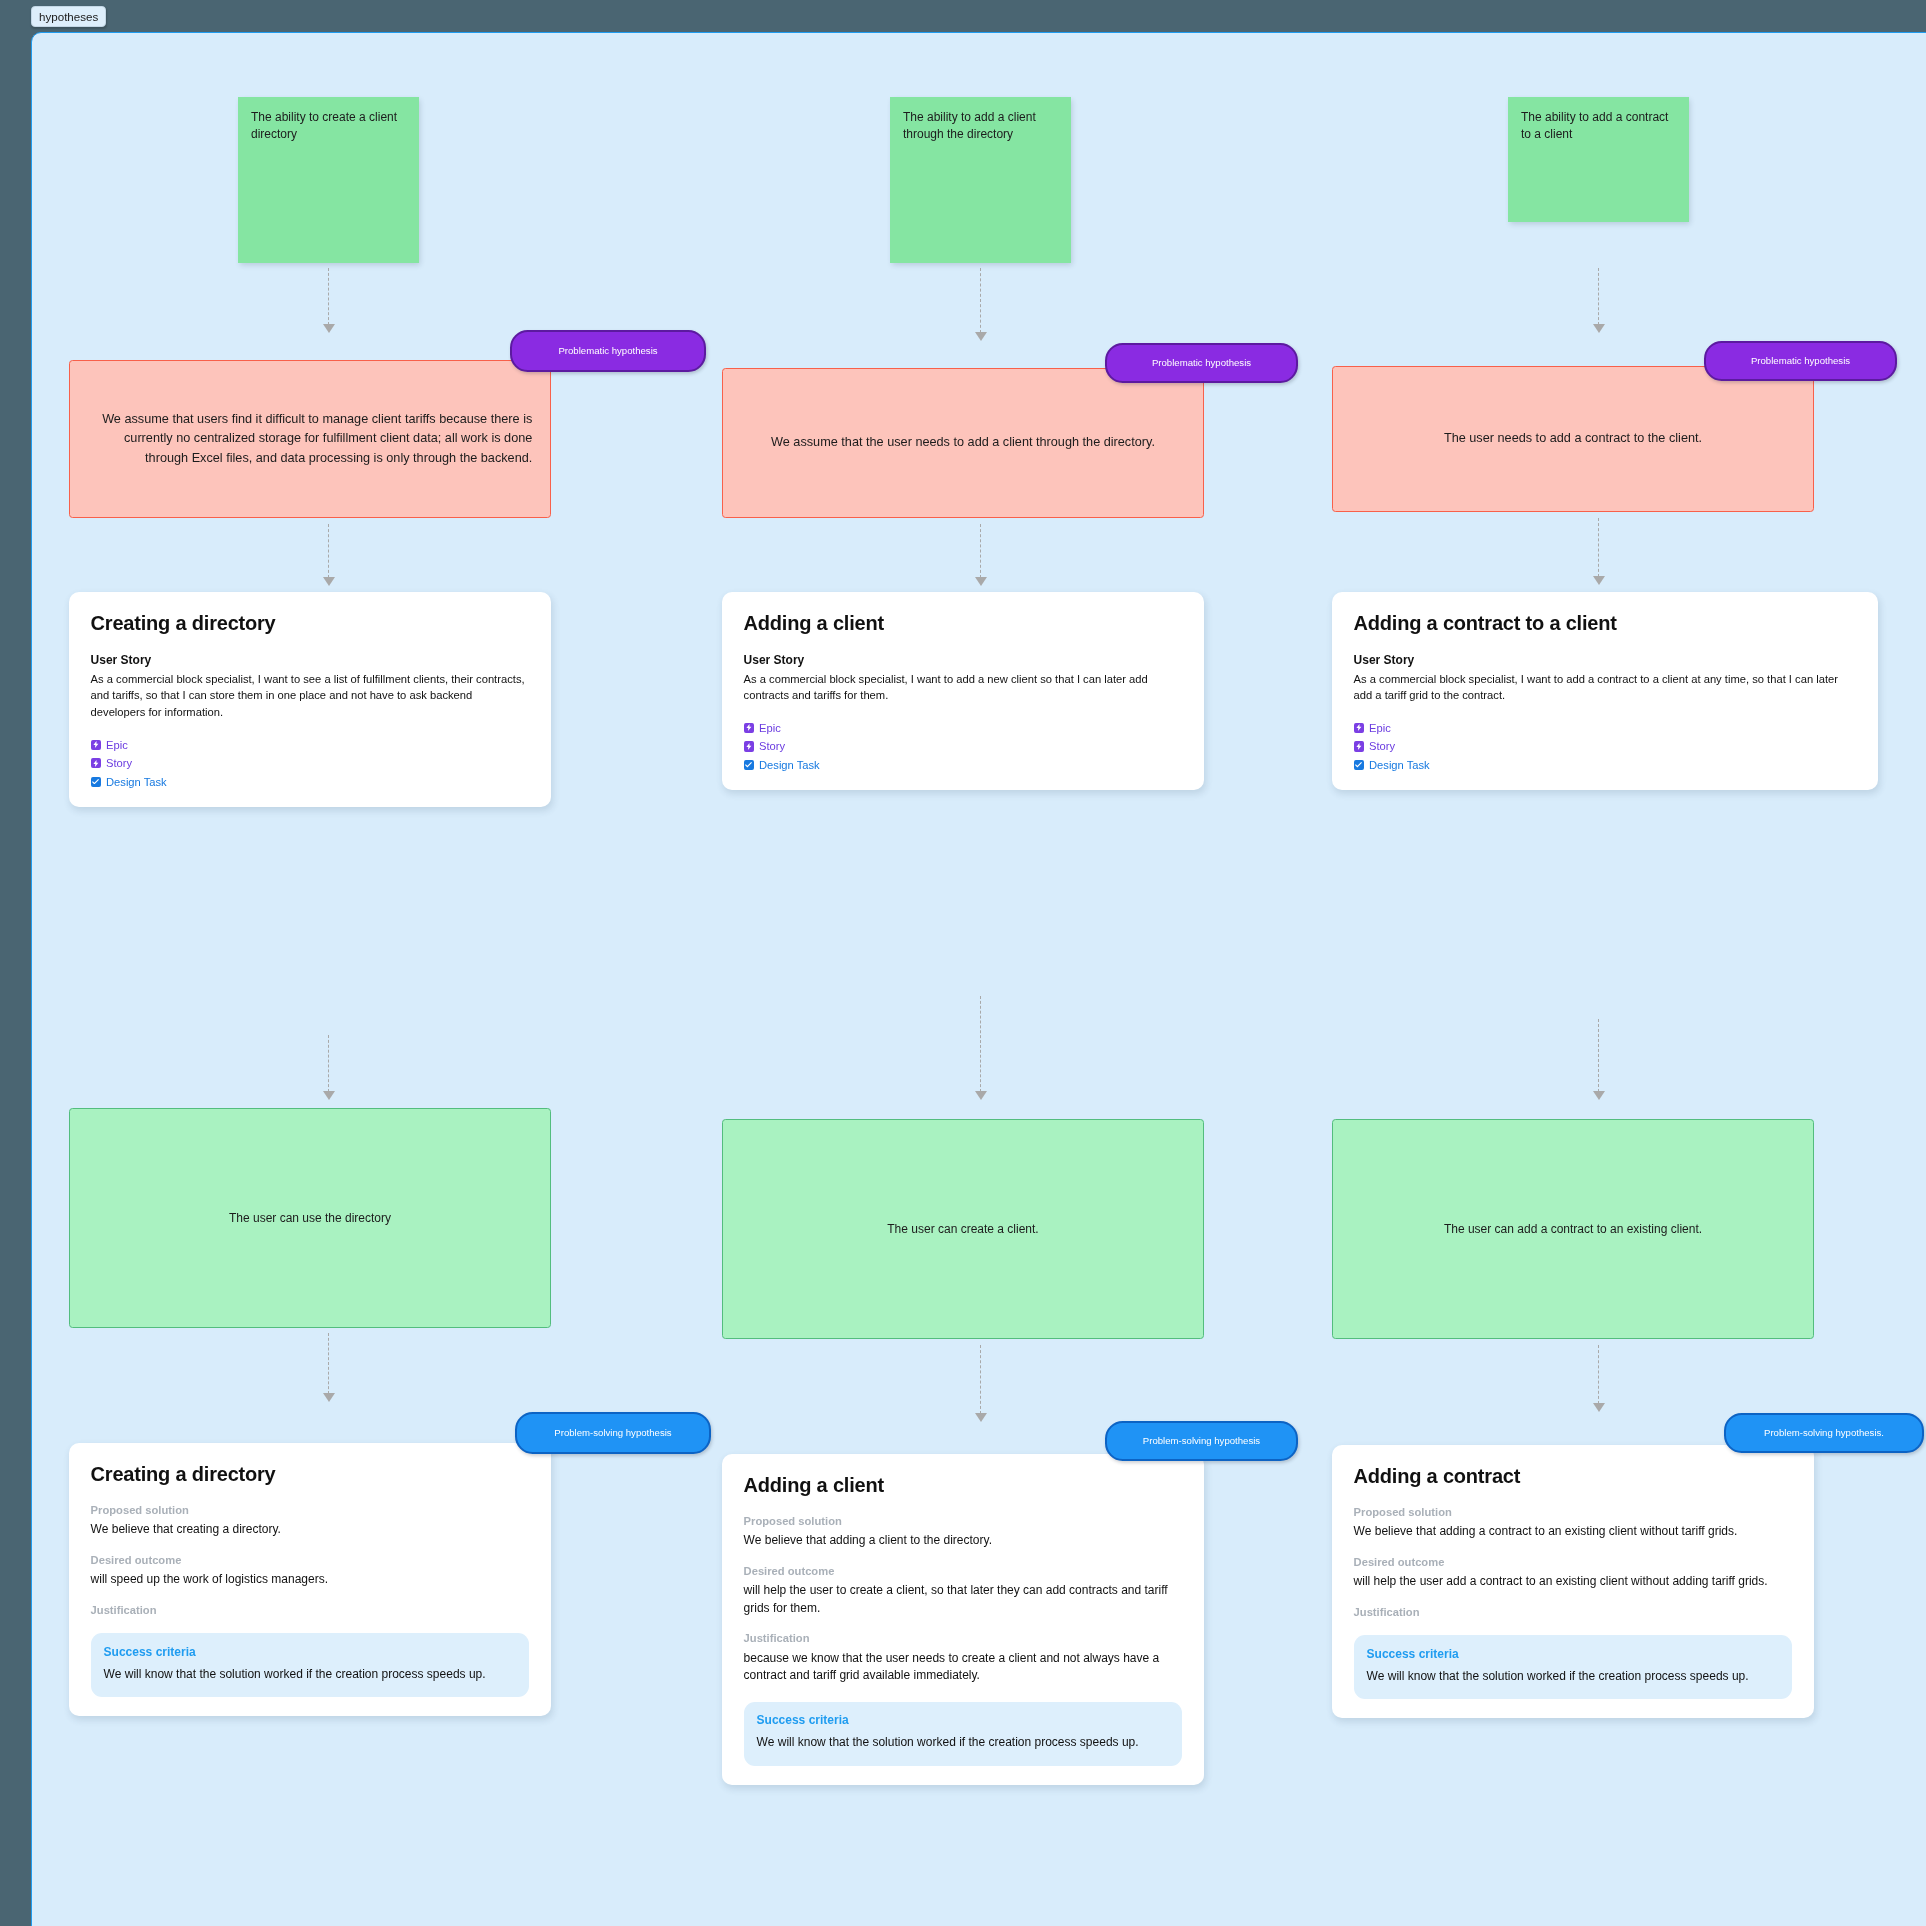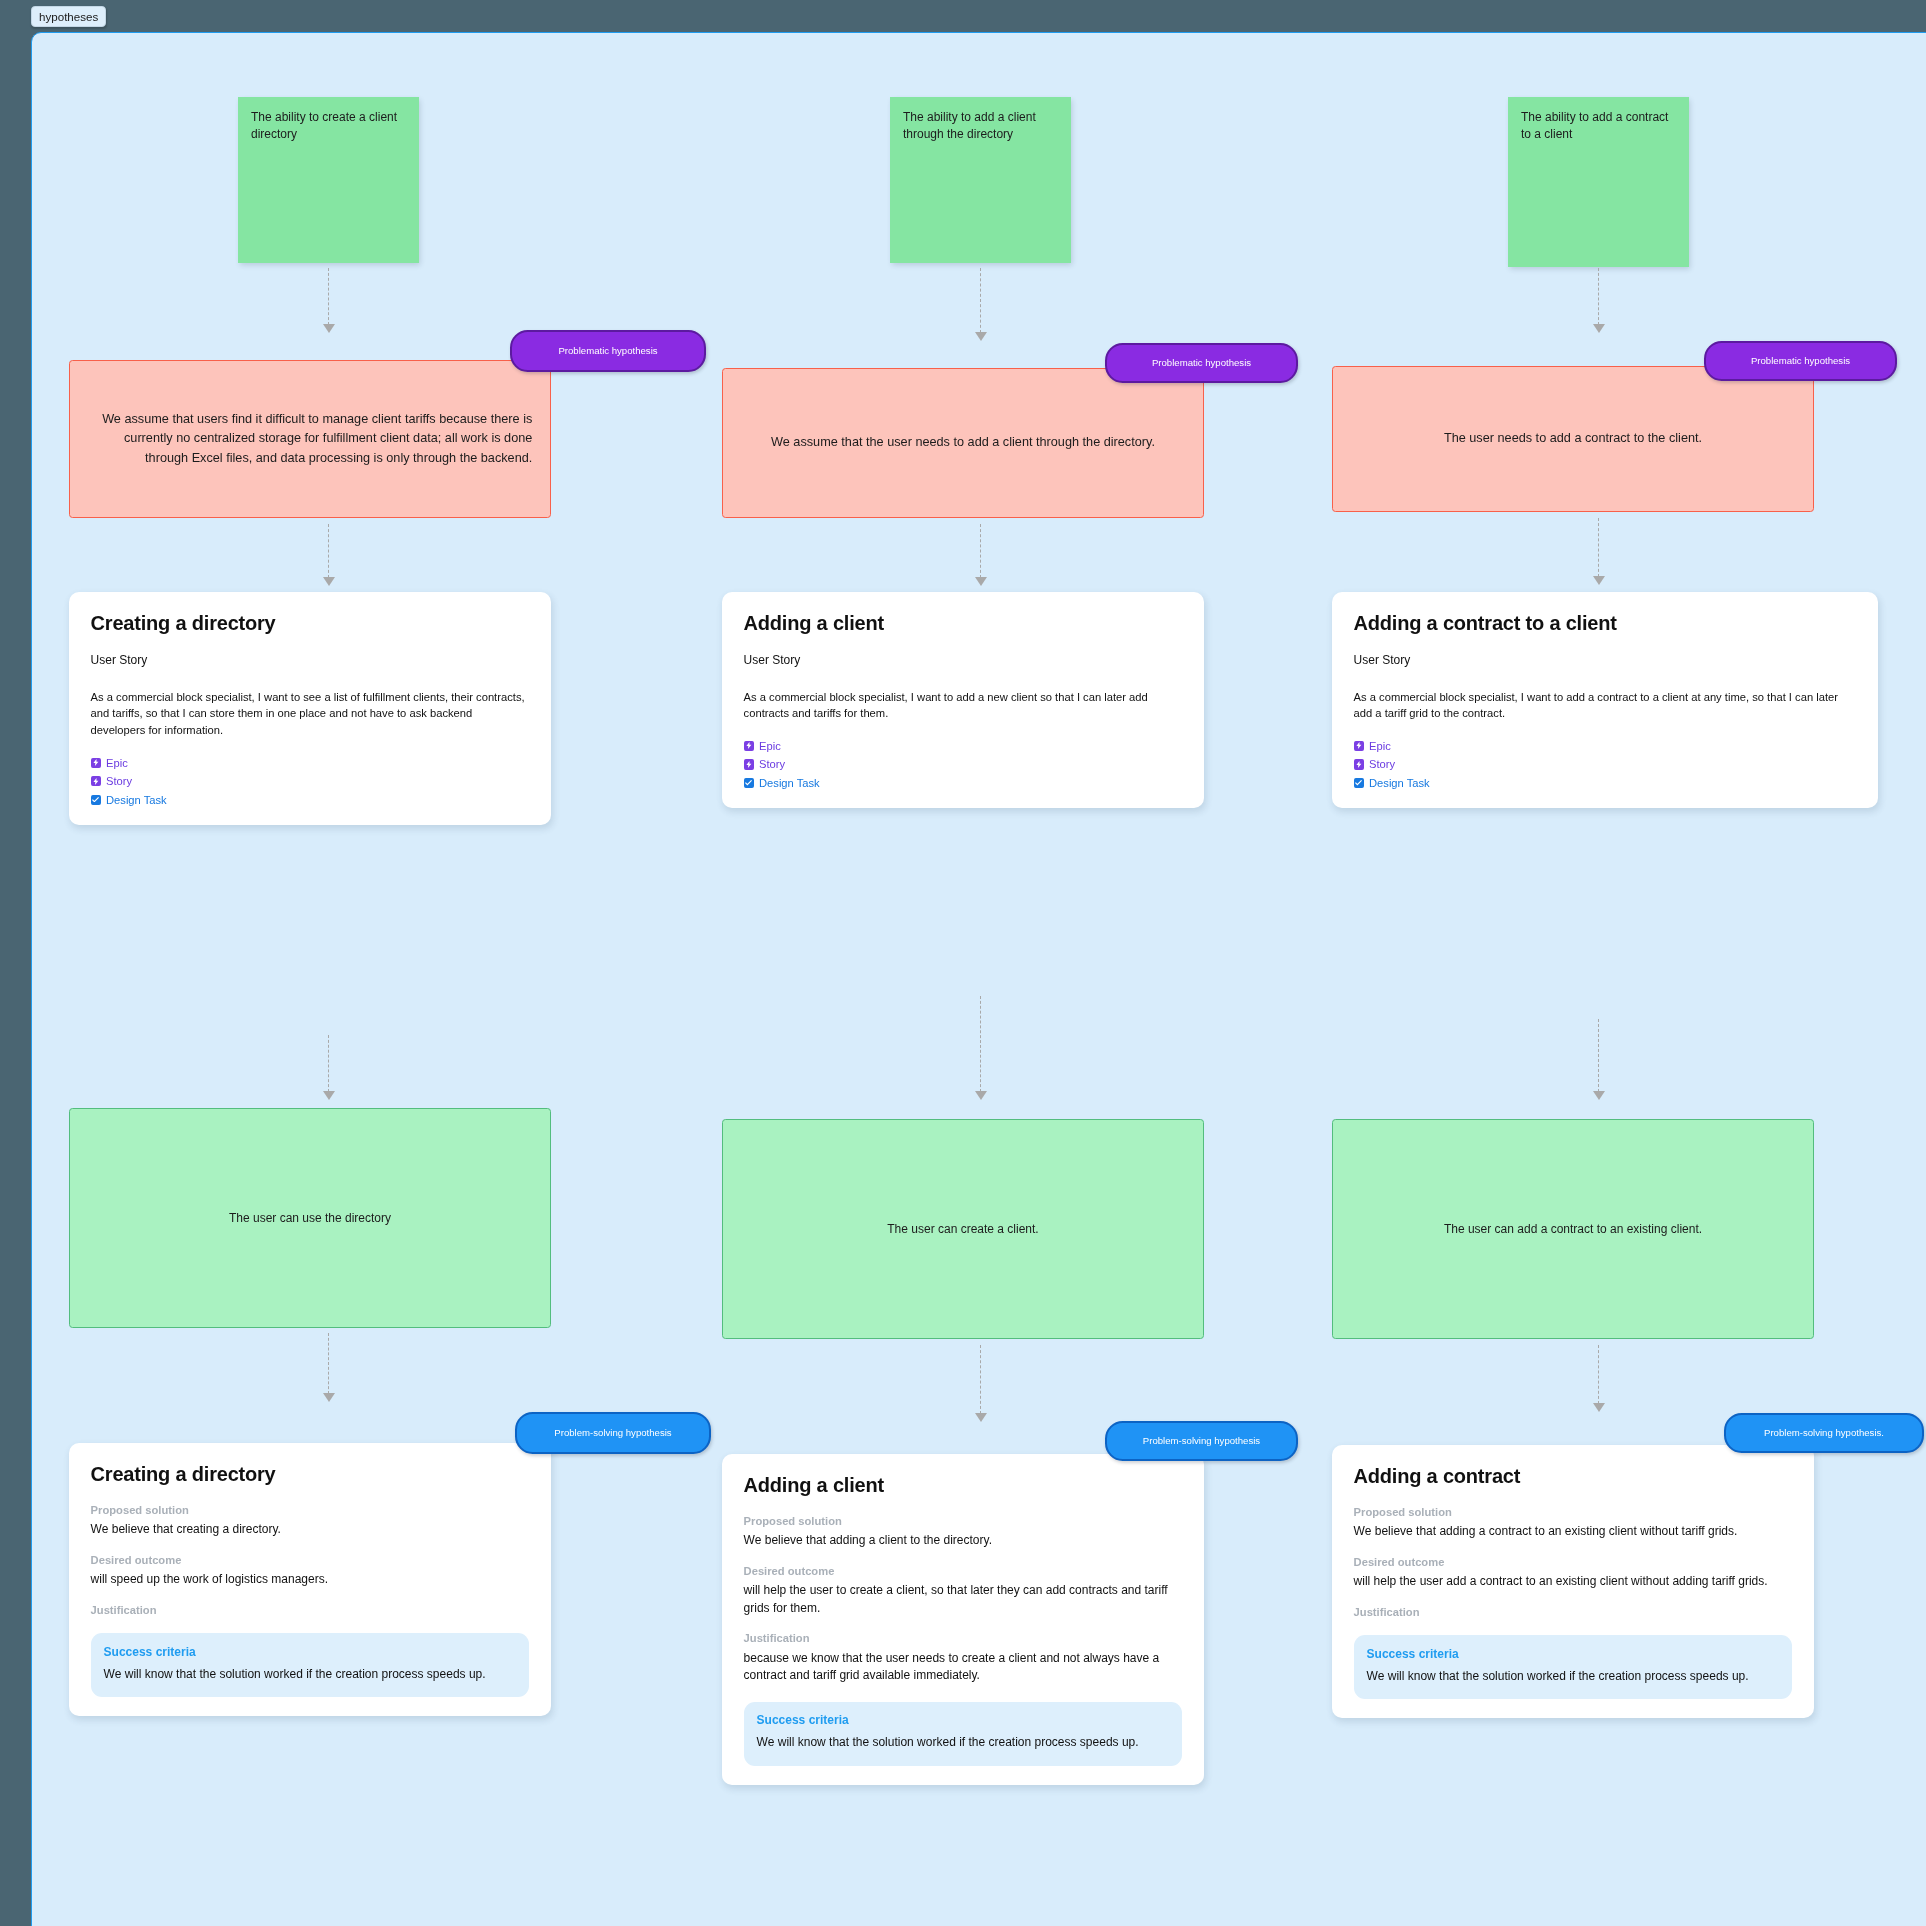--- a/index.html
+++ b/index.html
@@ -99,22 +99,22 @@
     color: #111111;
   }
   .card h2 {
     font-size: 20px;
     font-weight: bold;
     line-height: 1.2;
     letter-spacing: -0.2px;
     margin-bottom: 17.7px;
   }
   .story-label {
-    font-size: 12px; font-weight: normal;
-    margin-bottom: 22px;
+    font-size: 12px; font-weight: bold;
+    margin-bottom: 4px;
   }
   .story-text {
     font-size: 11.2px; line-height: 1.5;
     margin-bottom: 17.7px;
   }
 
   .tag-row { display: flex; align-items: center; margin-bottom: 6.5px; }
   .tag-row:last-child { margin-bottom: 0; }
   .tag-icon {
     width: 10.4px; height: 10.4px;
@@ -325,21 +325,21 @@
       <div class="sec-label">Justification</div>
       <div class="sec-text">because we know that the user needs to create a client and not always have a contract and tariff grid available immediately.</div>
       <div class="success">
         <div class="success-title">Success criteria</div>
         <div class="success-text">We will know that the solution worked if the creation process speeds up.</div>
       </div>
     </div>
   </div>
 
   <div class="col">
-    <div class="sticky" style="left:1476px; top:64px; width:181px; height:170px;">The ability to add a contract to a client</div>
+    <div class="sticky" style="left:1476px; top:64px; width:181px; height:125px;">The ability to add a contract to a client</div>
 
     <div class="arrow" style="left:1564px; top:235px; height:65px;">
       <div class="stem"></div>
         <div class="head"></div>
     </div>
 
     <div class="badge purple" style="left:1672px; top:308px; width:193px; height:40px;">Problematic hypothesis</div>
 
     <div class="redbox" style="left:1300px; top:333px; width:482px; height:146px;">The user needs to add a contract to the client.</div>
 

